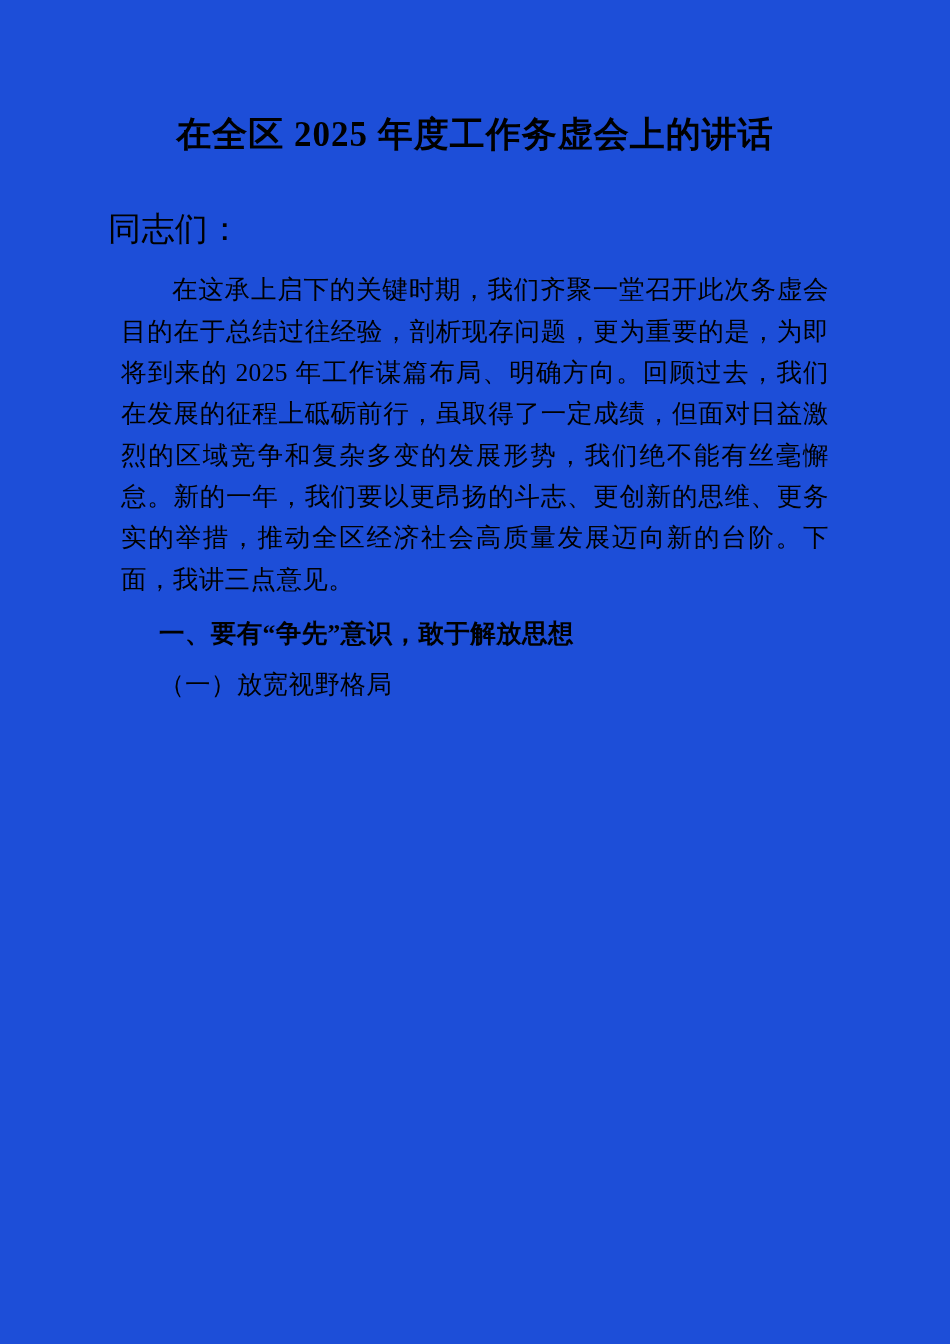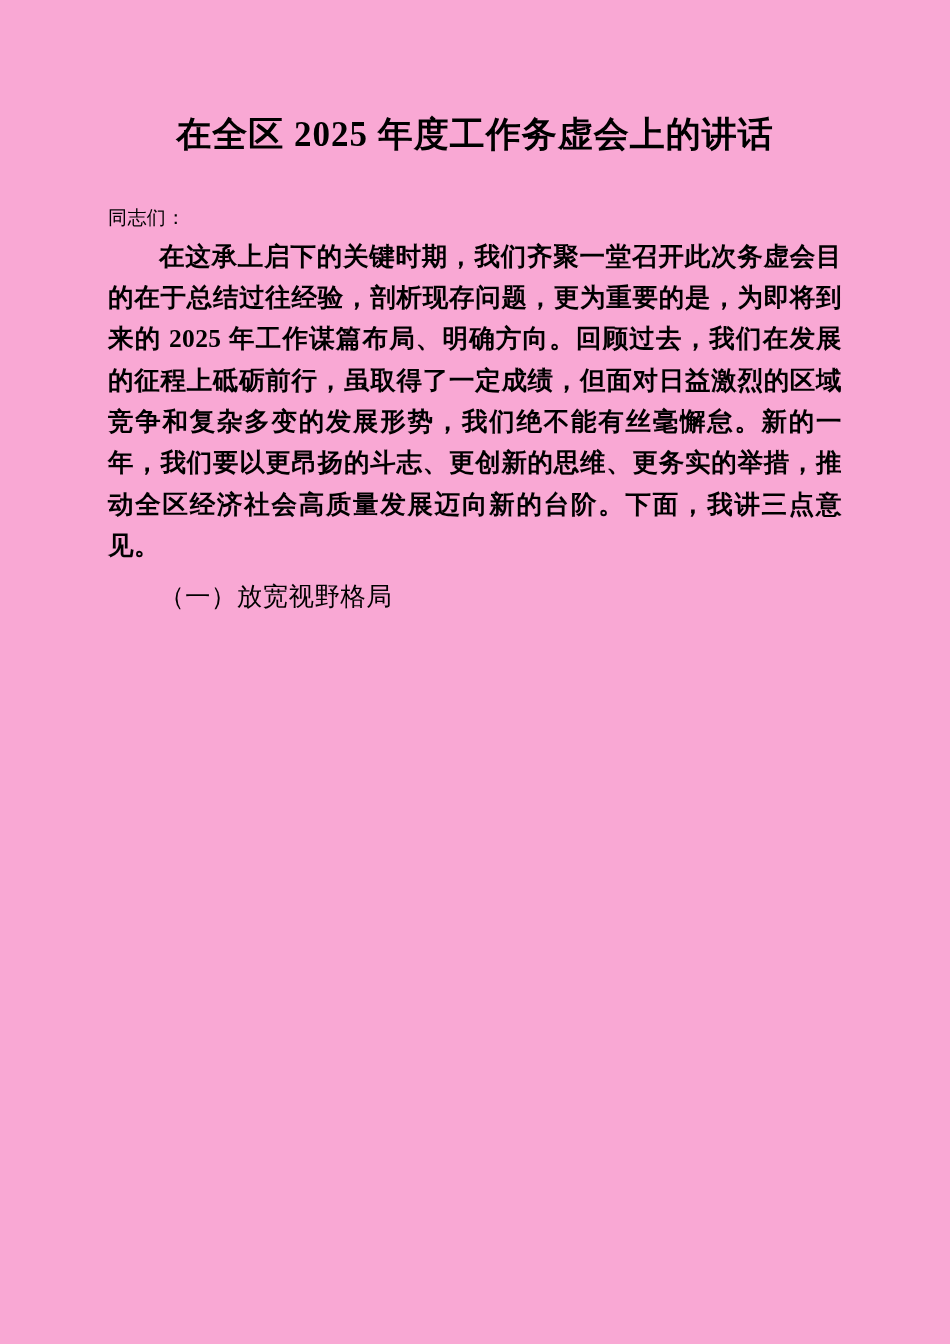--- a/index.html
+++ b/index.html
@@ -12,46 +12,45 @@
     height: 1344px;
     font-family: "Liberation Serif", "DejaVu Serif", serif;
     color: #000000;
     overflow: hidden;
   }
   .page {
     box-sizing: border-box;
     width: 950px;
     height: 1344px;
     padding: 110px 108px 60px 108px;
-    background: #f9a8d4;
+    background: #1d4ed8;
   }
   .doc-title {
     font-family: "Liberation Serif", "DejaVu Serif", serif;
     font-weight: bold;
     font-size: 35px;
     line-height: 1.4;
     text-align: center;
     letter-spacing: 1px;
     margin: 0 0 44px 0;
   }
   .salutation {
-    font-size: 19px;
+    font-size: 33px;
     line-height: 1.62;
     margin: 0 0 2px 0;
     letter-spacing: 0.4px;
   }
   p.body-par {
     font-size: 25.5px;
     line-height: 1.62;
-    margin: 0;
+    margin: 13px;
     text-indent: 2em;
     text-align: justify;
     text-justify: inter-ideograph;
     letter-spacing: 0.4px;
-    font-weight: bold;
   }
   p.heading-1 {
     font-size: 25.5px;
     font-weight: bold;
     line-height: 1.62;
     margin: 10px 0 2px 0;
     text-indent: 2em;
     letter-spacing: 0.4px;
   }
   p.heading-2 {
@@ -66,18 +65,19 @@
 <body>
 
 <div class="page">
 
   <h1 class="doc-title">在全区 2025 年度工作务虚会上的讲话</h1>
 
   <p class="salutation">同志们：</p>
 
   <p class="body-par">在这承上启下的关键时期，我们齐聚一堂召开此次务虚会目的在于总结过往经验，剖析现存问题，更为重要的是，为即将到来的 2025 年工作谋篇布局、明确方向。回顾过去，我们在发展的征程上砥砺前行，虽取得了一定成绩，但面对日益激烈的区域竞争和复杂多变的发展形势，我们绝不能有丝毫懈怠。新的一年，我们要以更昂扬的斗志、更创新的思维、更务实的举措，推动全区经济社会高质量发展迈向新的台阶。下面，我讲三点意见。</p>
 
+  <p class="heading-1">一、要有“争先”意识，敢于解放思想</p>
 
 
   <p class="heading-2">（一）放宽视野格局</p>
 
 
 </div>
 
 </body></html>

